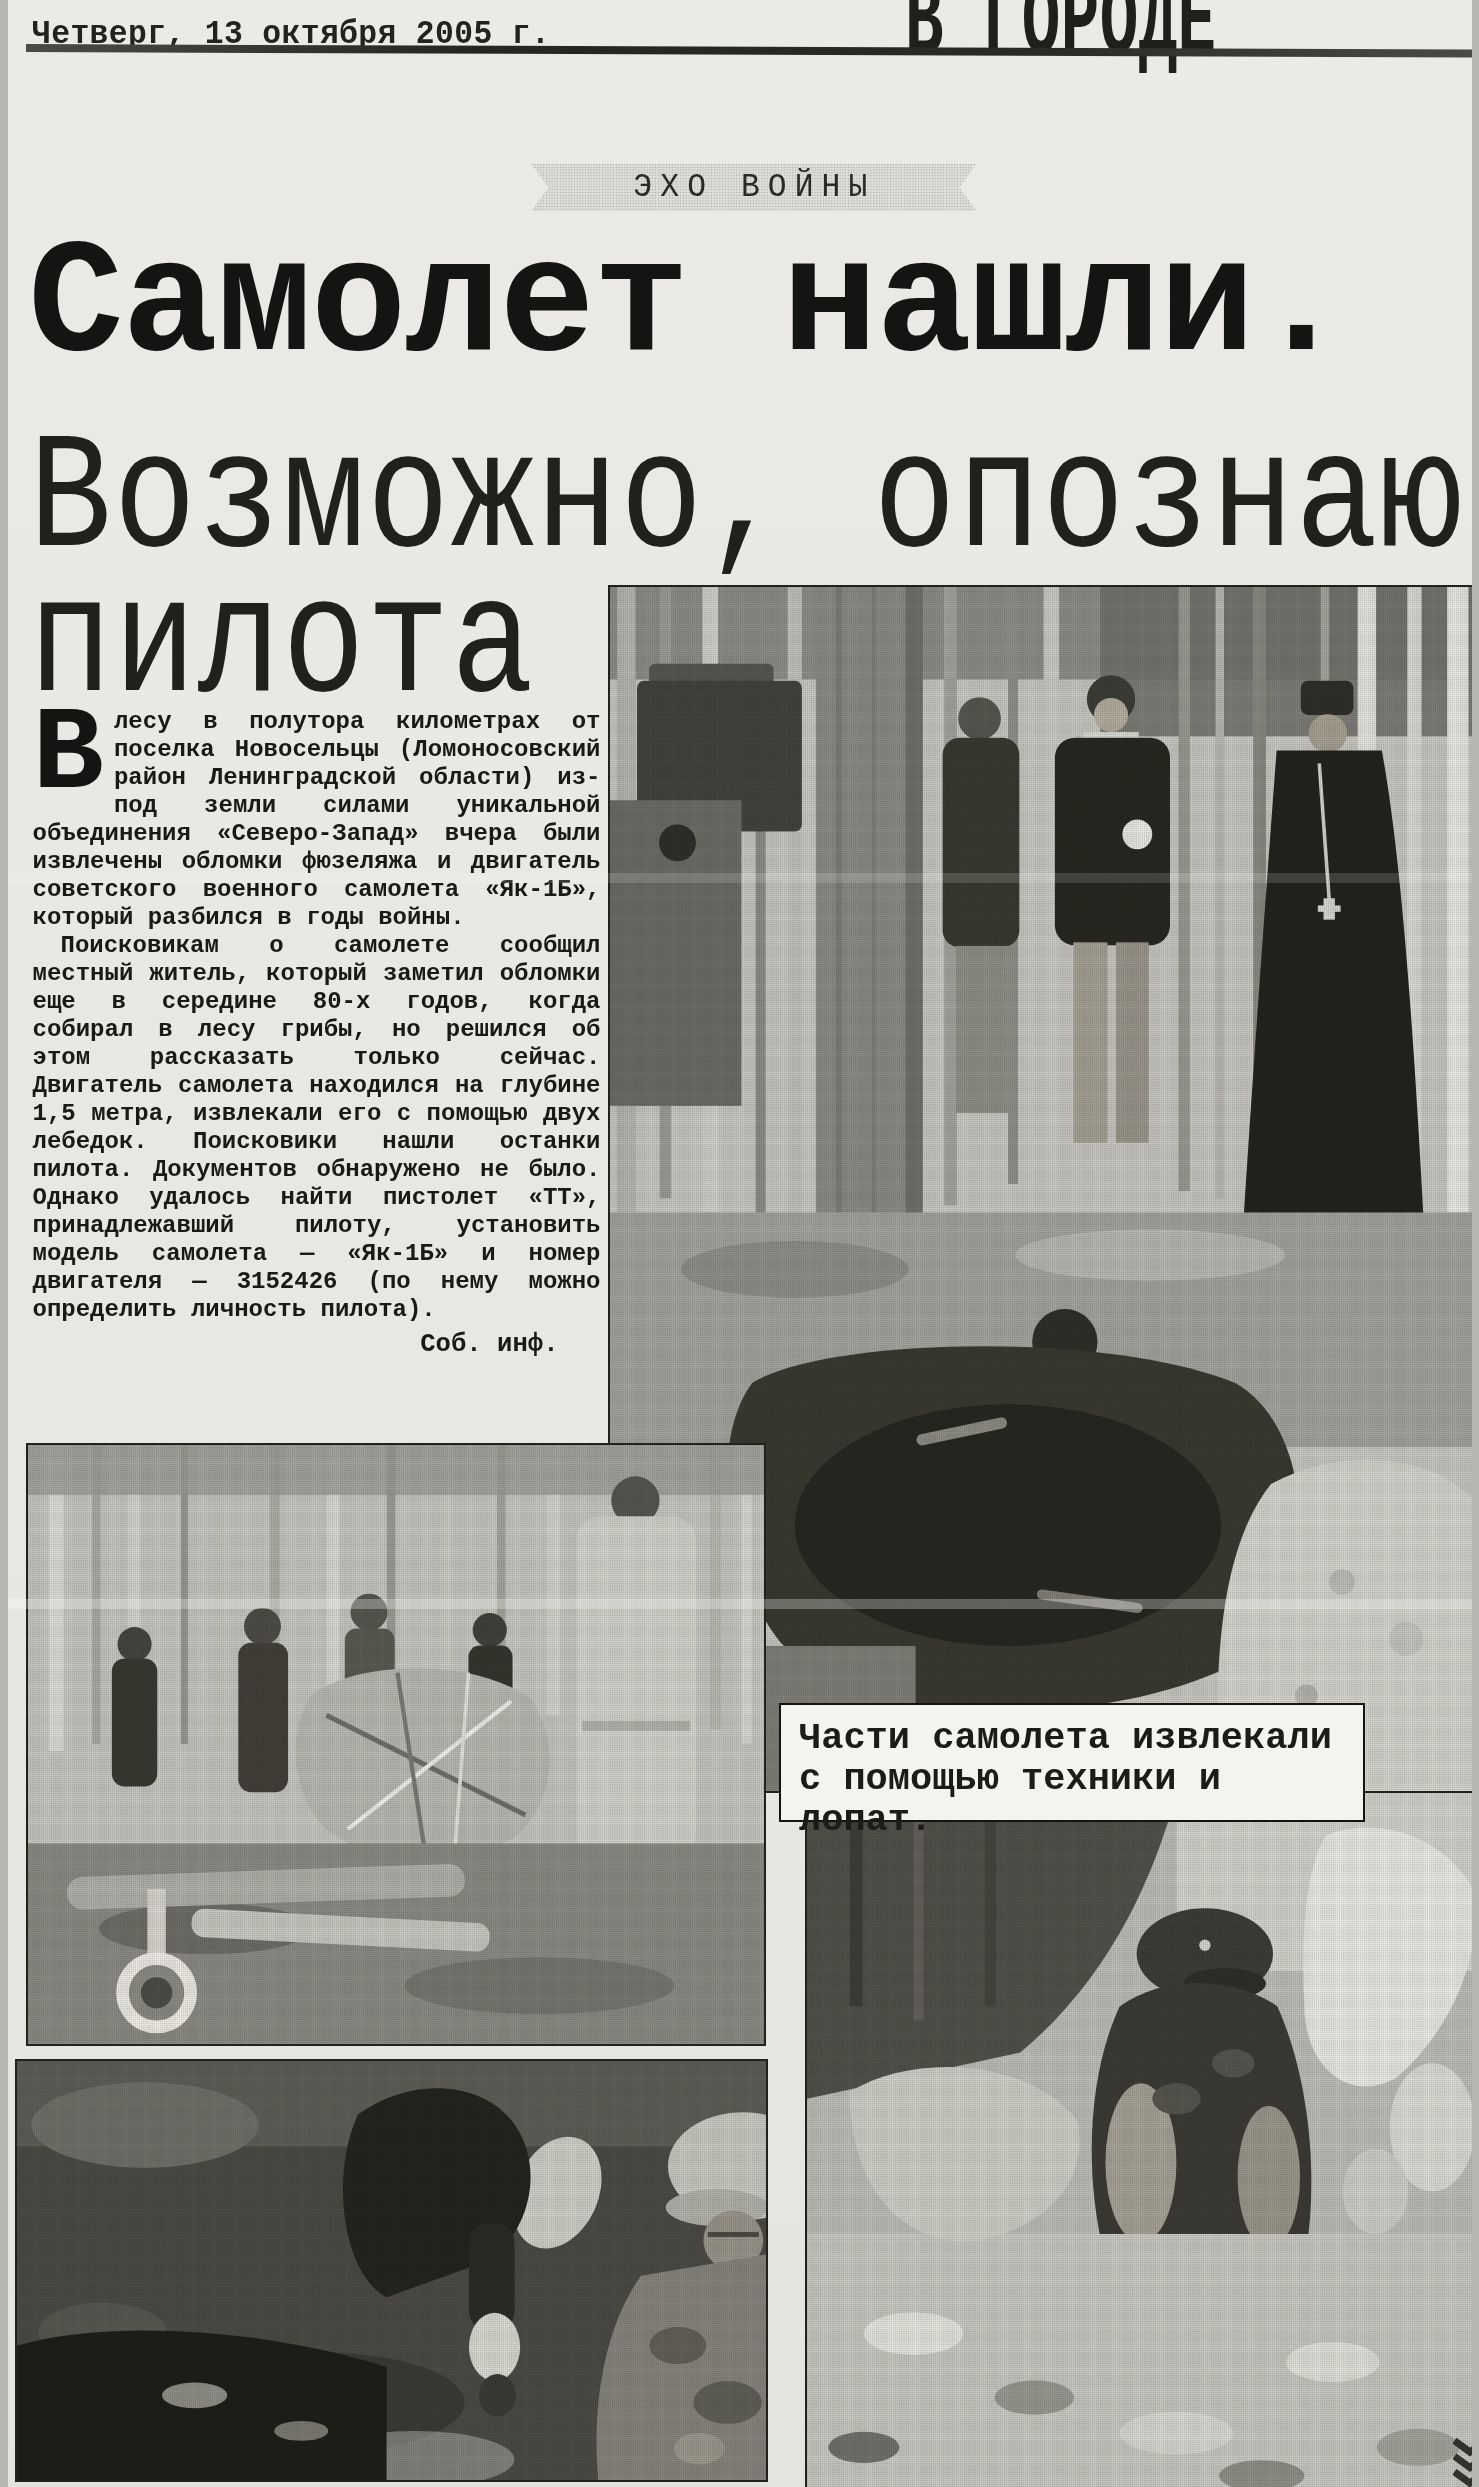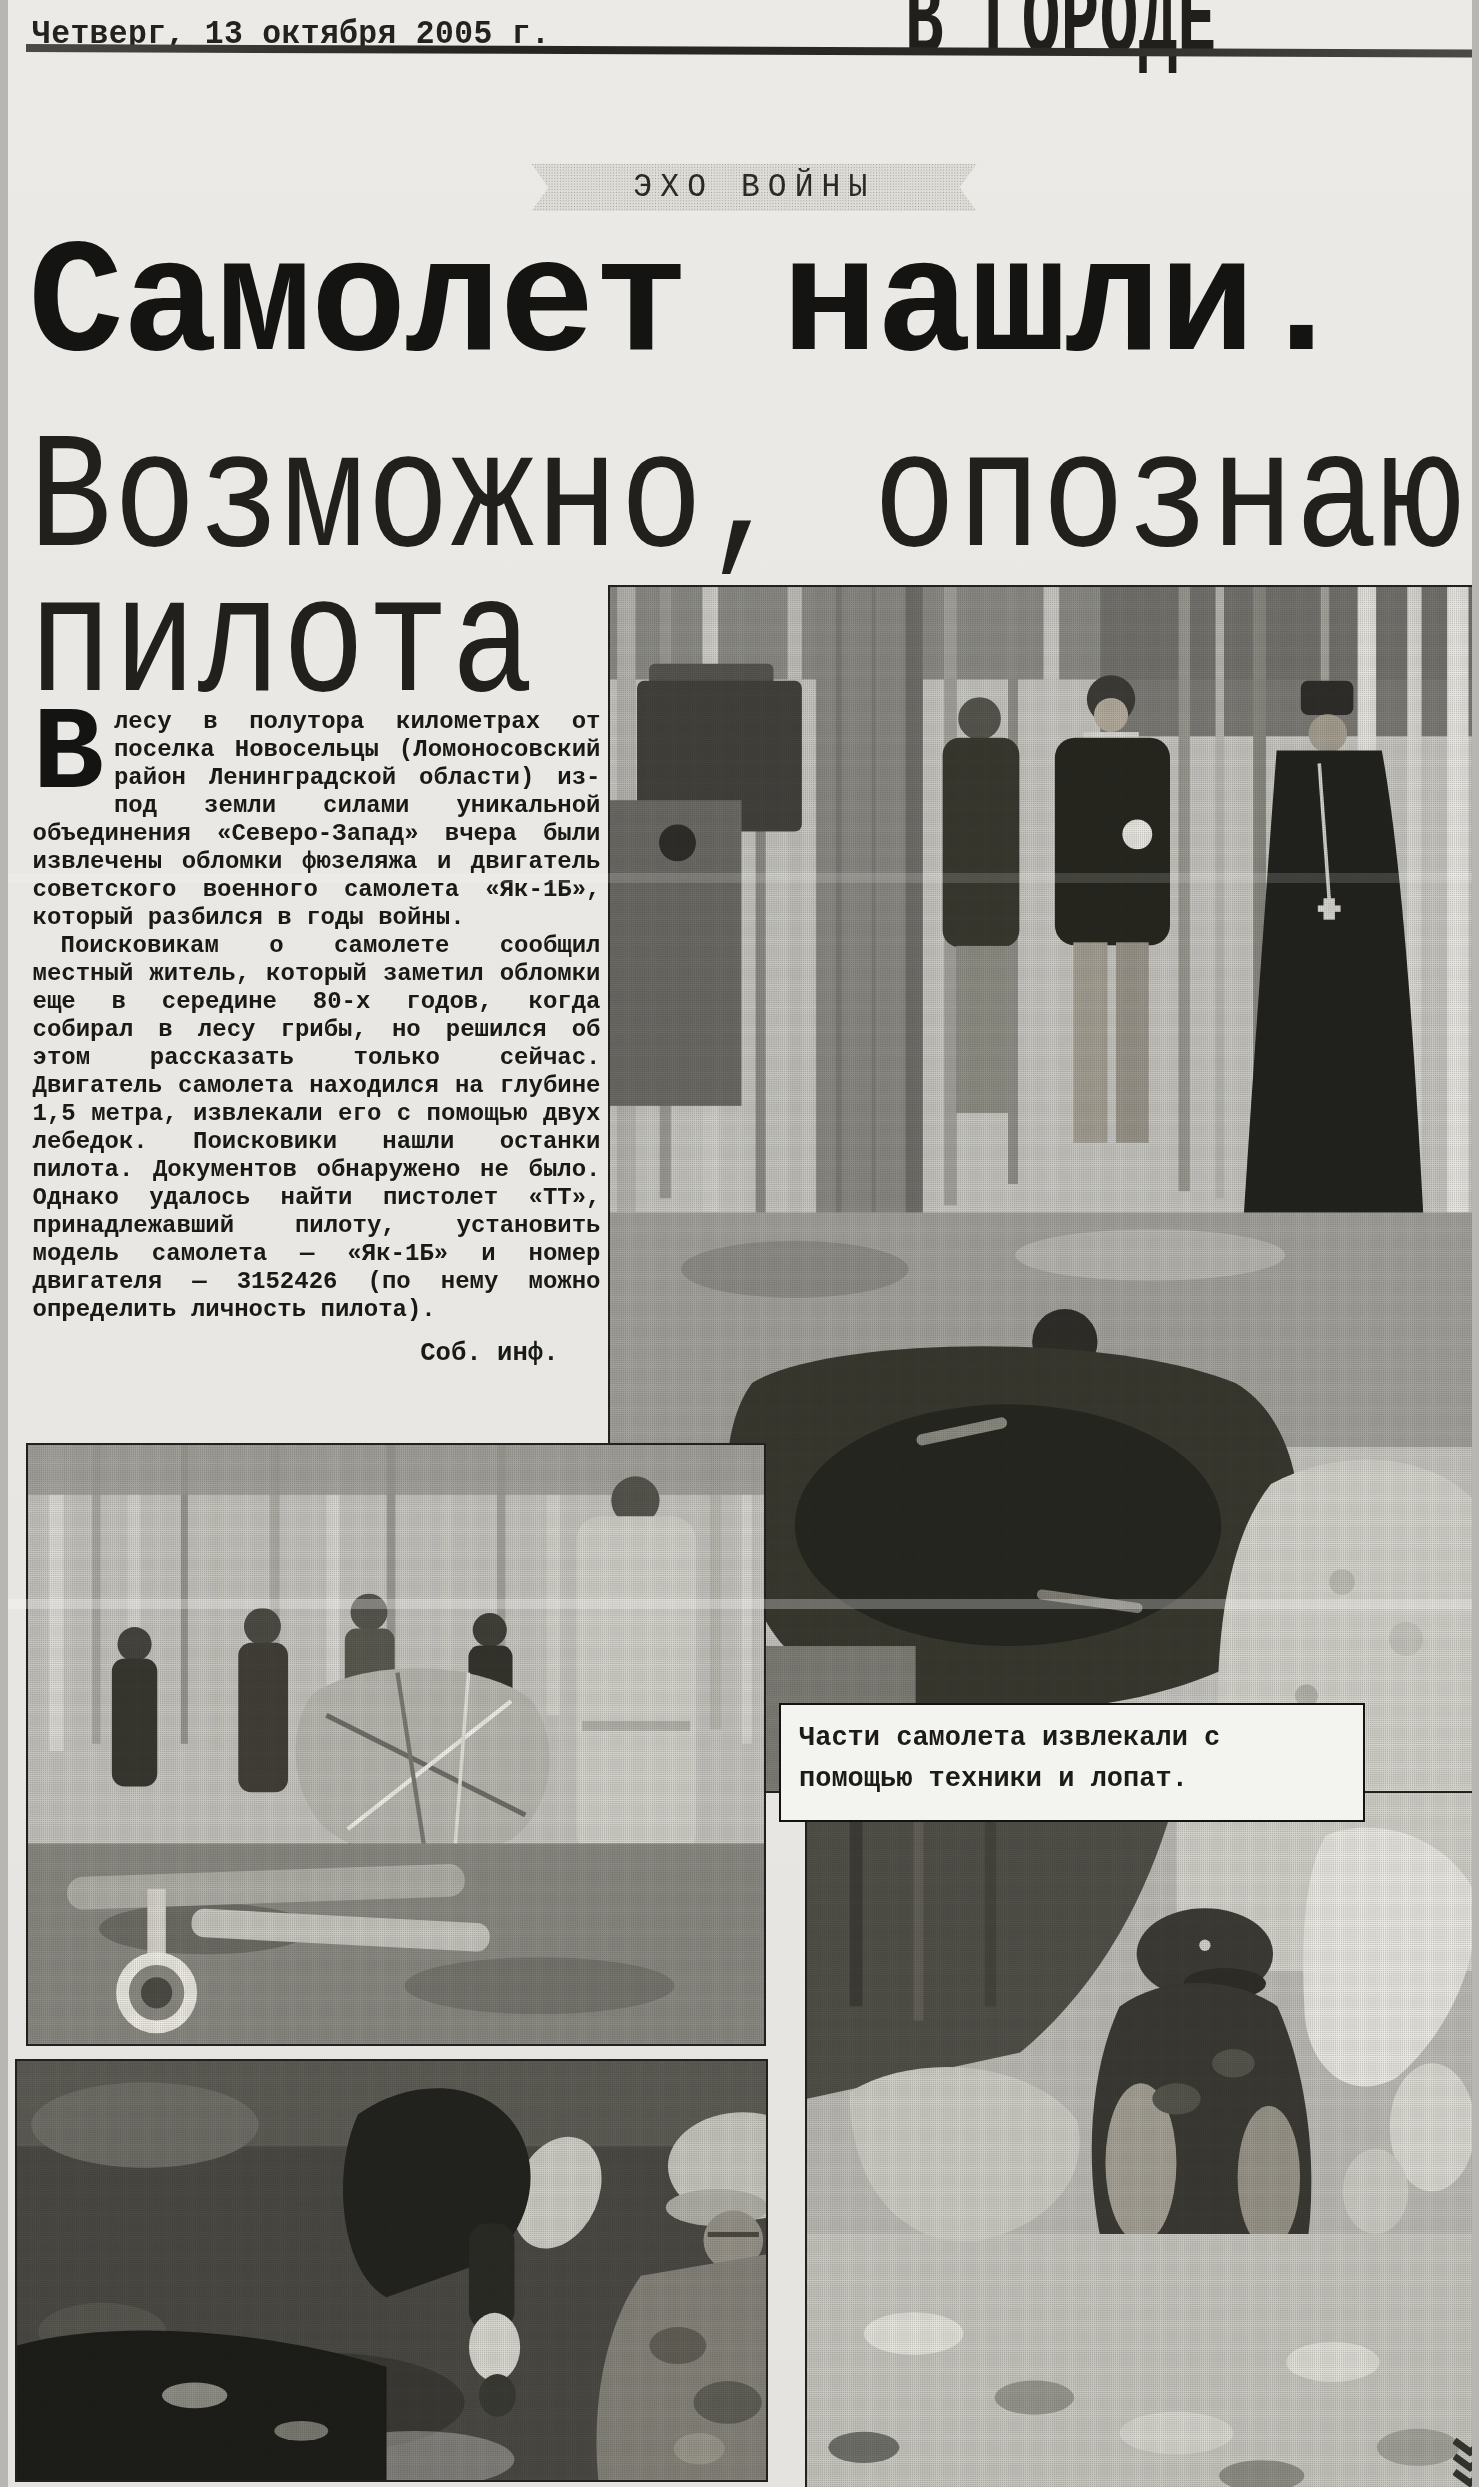--- a/index.html
+++ b/index.html
@@ -39,36 +39,36 @@
   #headline-line3{left:21px;top:563px;font-size:166px;line-height:1;font-weight:400;
     letter-spacing:2.1px;color:#21201d;white-space:nowrap;
     transform:scaleX(.83);transform-origin:left top;}
   
   #article-body{left:25px;top:708px;width:568px;font-size:24px;line-height:28px;
     font-weight:700;text-align:justify;color:#191916;}
   #article-body p{margin:0;}
   #p2,#p3{text-indent:28px;}
   #drop-cap{float:left;font-size:119px;line-height:88px;font-weight:700;
     margin:4.3px 10px 0 0;color:#141412;}
-  #byline{width:526px;text-align:right;font-size:25.6px;font-weight:700;margin-top:16px;}
+  #byline{width:526px;text-align:right;font-size:25.6px;font-weight:700;margin-top:7px;}
   
   .photo{background:#c7c6c1;border:2.1px solid #22211e;box-sizing:border-box;overflow:hidden;}
   .photo svg{display:block;width:100%;height:100%;}
   .photo::after{content:"";position:absolute;left:0;top:0;right:0;bottom:0;
     background-image:radial-gradient(circle at 0.7px 0.7px, rgba(25,25,22,.17) 0.5px, transparent 0.6px);
     background-size:2.1px 2.1px;pointer-events:none;}
   #photo-main{left:600px;top:585px;width:876px;height:1208px;z-index:1;}
   #photo-wreckage{left:18px;top:1443px;width:740px;height:603px;z-index:2;}
   #photo-parts{left:797px;top:1791px;width:679px;height:711px;z-index:2;}
   #photo-digging{left:7px;top:2059px;width:753px;height:423px;z-index:3;}
   
   #caption-box{left:771px;top:1703px;width:586px;height:119px;z-index:4;
     background:#f3f3ef;border:2.8px solid #131311;box-sizing:border-box;
     padding:12.8px 18.5px;}
-  #caption-text{font-size:27px;line-height:41px;font-weight:700;color:#1c1b18;}
+  #caption-text{font-size:37px;line-height:41px;font-weight:700;color:#1c1b18;}
   
   .crease{left:0;width:1480px;height:10px;background:rgba(255,255,255,.28);z-index:5;pointer-events:none;}
   #crease-1{top:1599px;}
   #crease-2{top:873px;opacity:.5;}
   #corner-zigzag{left:1445px;top:2435px;width:34px;height:53px;z-index:6;}
 </style>
 </head>
 <body>
 
 <div id="page">

